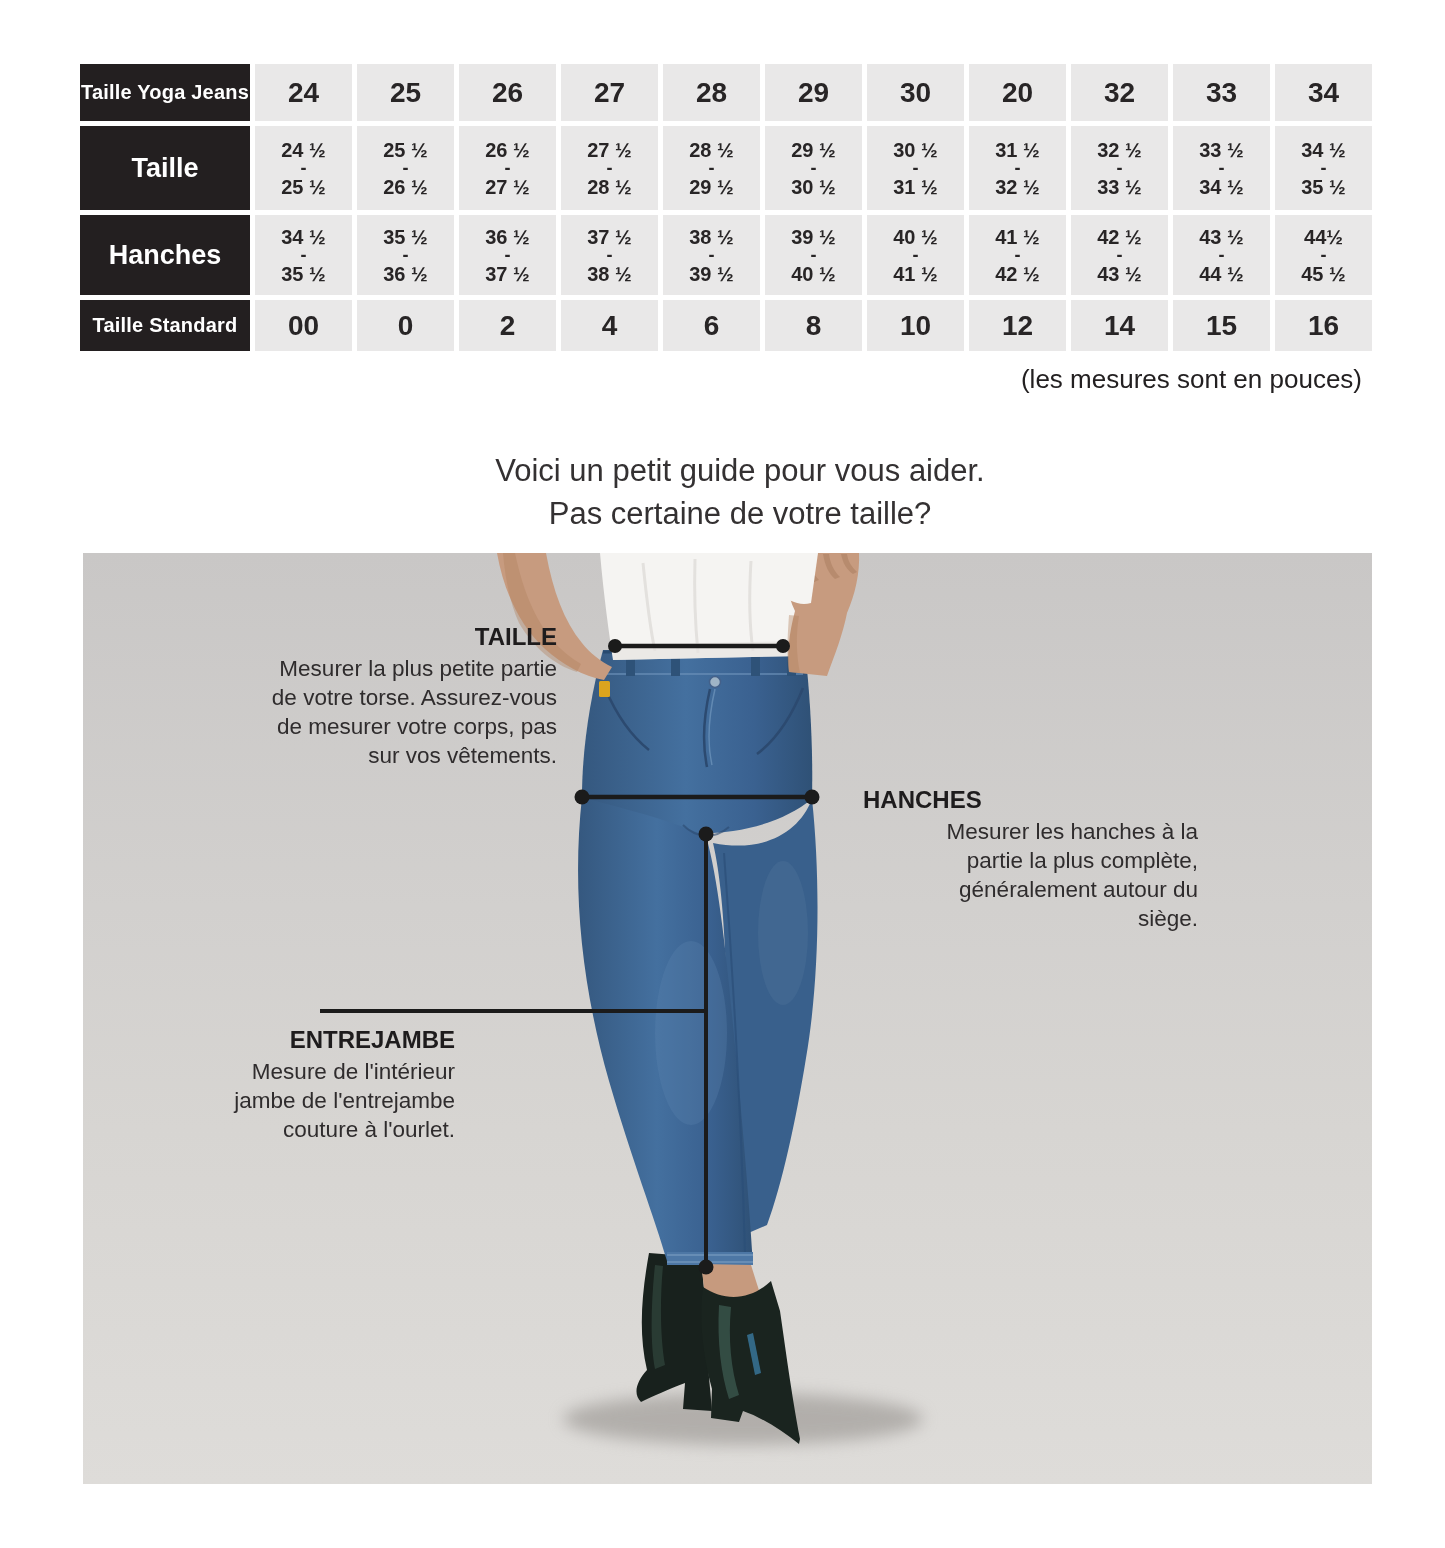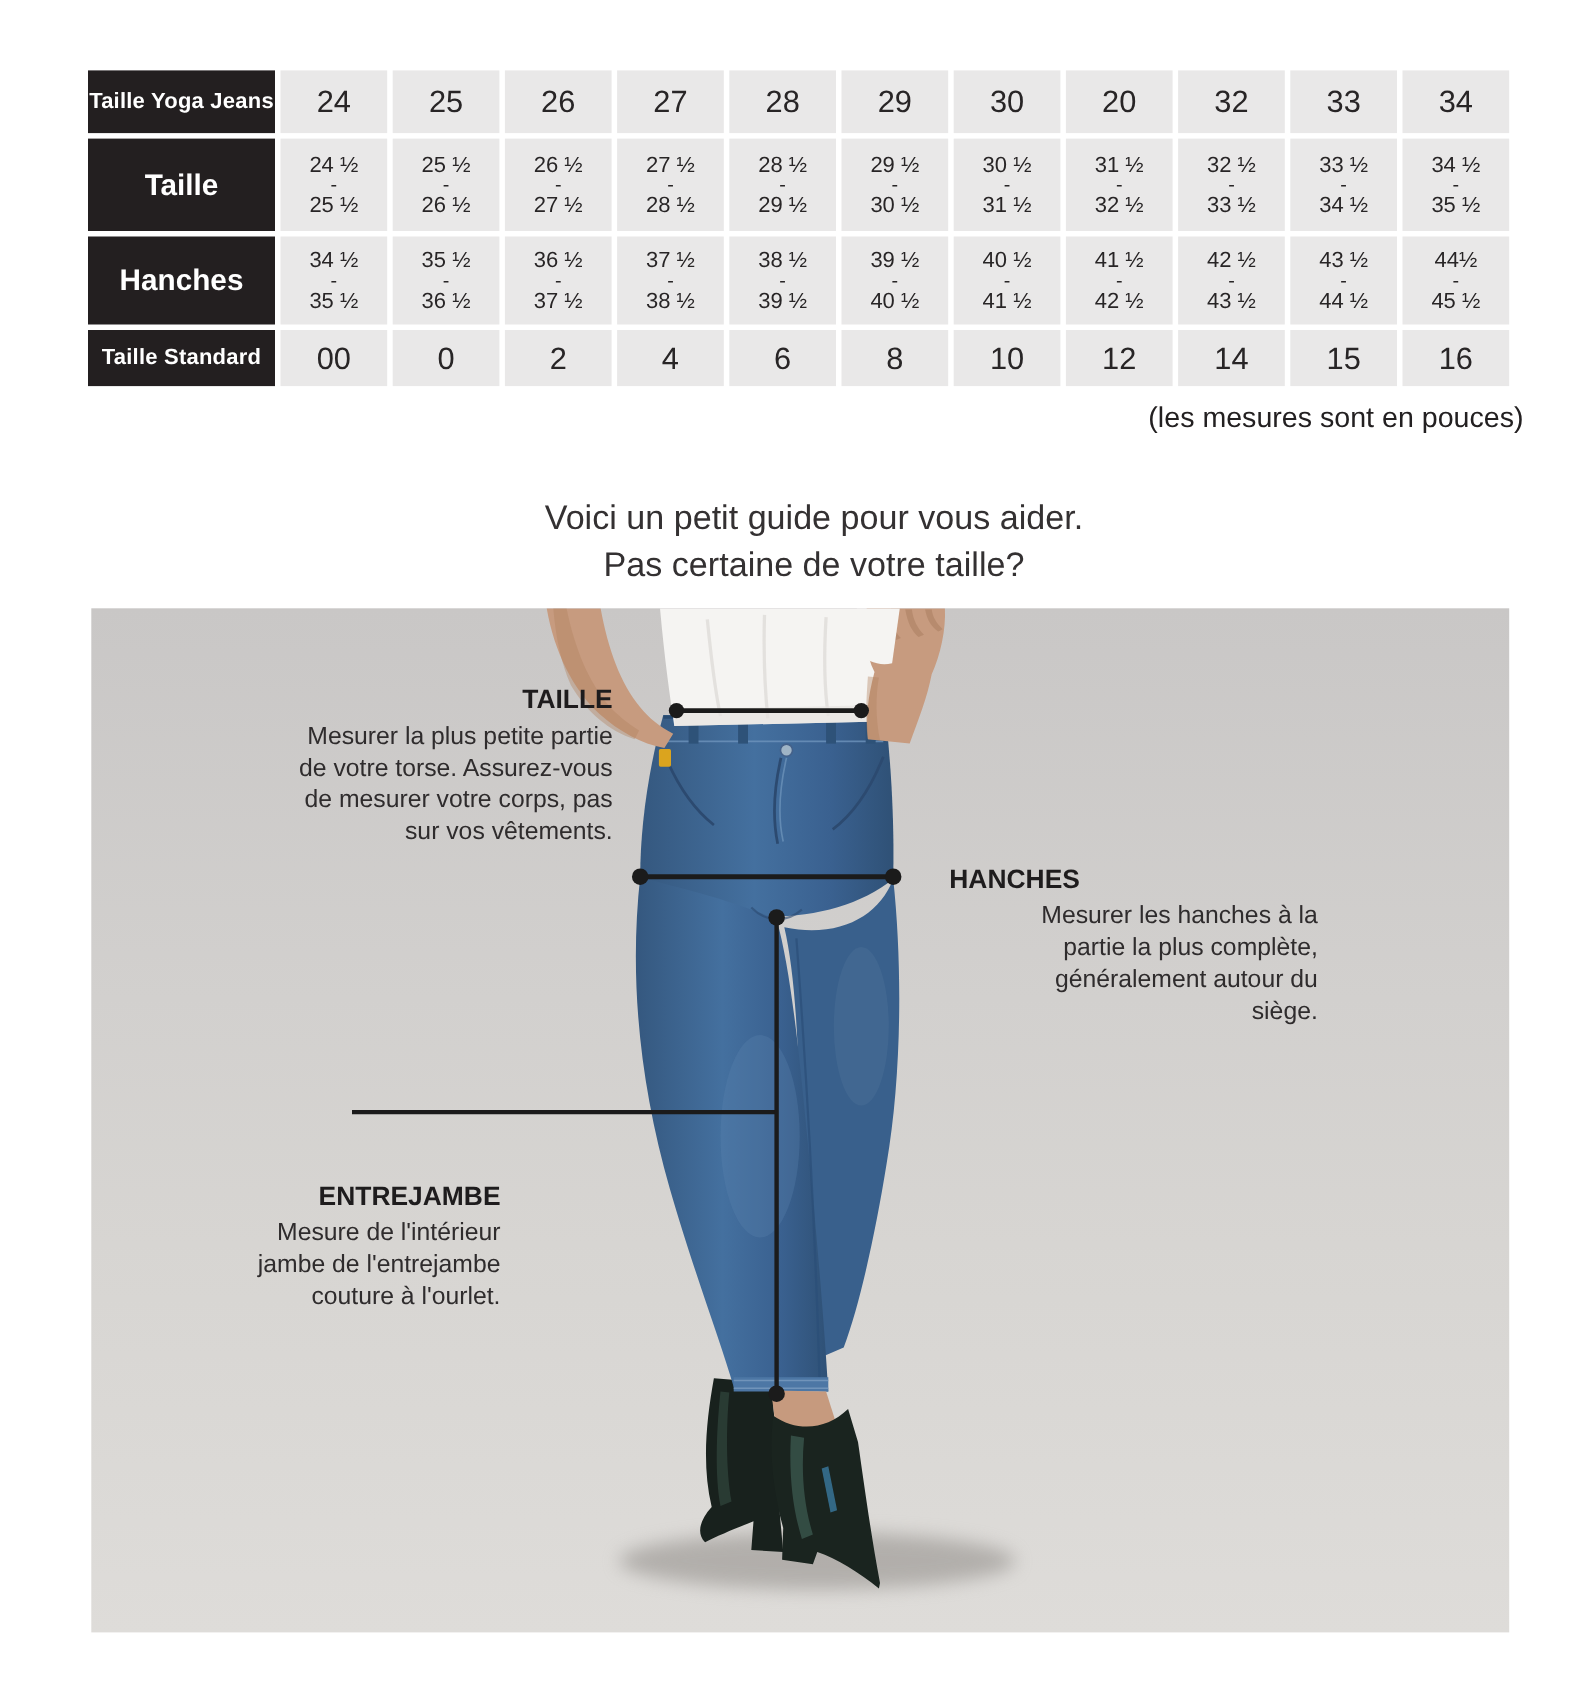--- a/index.html
+++ b/index.html
@@ -10,27 +10,27 @@
     position:absolute;left:80px;top:64px;width:1292px;
     display:grid;
     grid-template-columns:170px repeat(11,97px);
     grid-template-rows:57px 84px 80px 51px;
     gap:5px;
   }
   .cell{display:flex;flex-direction:column;align-items:center;justify-content:center;text-align:left;}
   .cell.hdr{background:#231f20;color:#ffffff;font-weight:bold;}
   .cell.hdr.small{font-size:20px;letter-spacing:.2px;}
   .cell.hdr.large{font-size:27px;}
-  .cell.val{background:#e9e8e8;color:#282526;font-weight:normal;}
+  .cell.val{background:#e9e8e8;color:#282526;font-weight:bold;}
   .cell.val.big{font-size:28px;}
   .cell.val .rv{font-size:20px;line-height:24px;}
   .cell.val .rd{font-size:18px;line-height:13px;}
 
   #unit-note{
-    position:absolute;right:60px;top:364px;
+    position:absolute;right:83px;top:364px;
     font-size:26px;color:#232021;
   }
 
   
   #guide-heading{
     position:absolute;left:35px;top:449px;width:1410px;
     text-align:center;font-size:31px;line-height:43px;color:#343132;
   }
 
   
@@ -39,21 +39,21 @@
     background:linear-gradient(180deg,#c9c7c6 0%,#d2d0ce 38%,#d7d5d2 62%,#dedcd9 100%);
     overflow:hidden;
   }
   #figure-svg{position:absolute;left:0;top:0;width:1289px;height:931px;}
 
   .ann{position:absolute;color:#2f2c2d;}
   .ann .ann-title{font-size:24px;font-weight:bold;color:#1e1c1d;margin-bottom:3px;}
   .ann .ann-line{font-size:22.5px;line-height:29px;text-align:right;}
   #ann-taille{right:815px;top:70px;width:345px;text-align:right;}
   #ann-hanches{left:780px;top:233px;width:335px;text-align:left;}
-  #ann-entrejambe{right:917px;top:473px;width:335px;text-align:right;margin-top:48px;}
+  #ann-entrejambe{right:917px;top:473px;width:335px;text-align:right;}
 </style>
 </head>
 <body>
 
 <div id="size-grid">
     <div class="cell hdr small">Taille Yoga Jeans</div>
     <div class="cell val big">24</div>
     <div class="cell val big">25</div>
     <div class="cell val big">26</div>
     <div class="cell val big">27</div>

